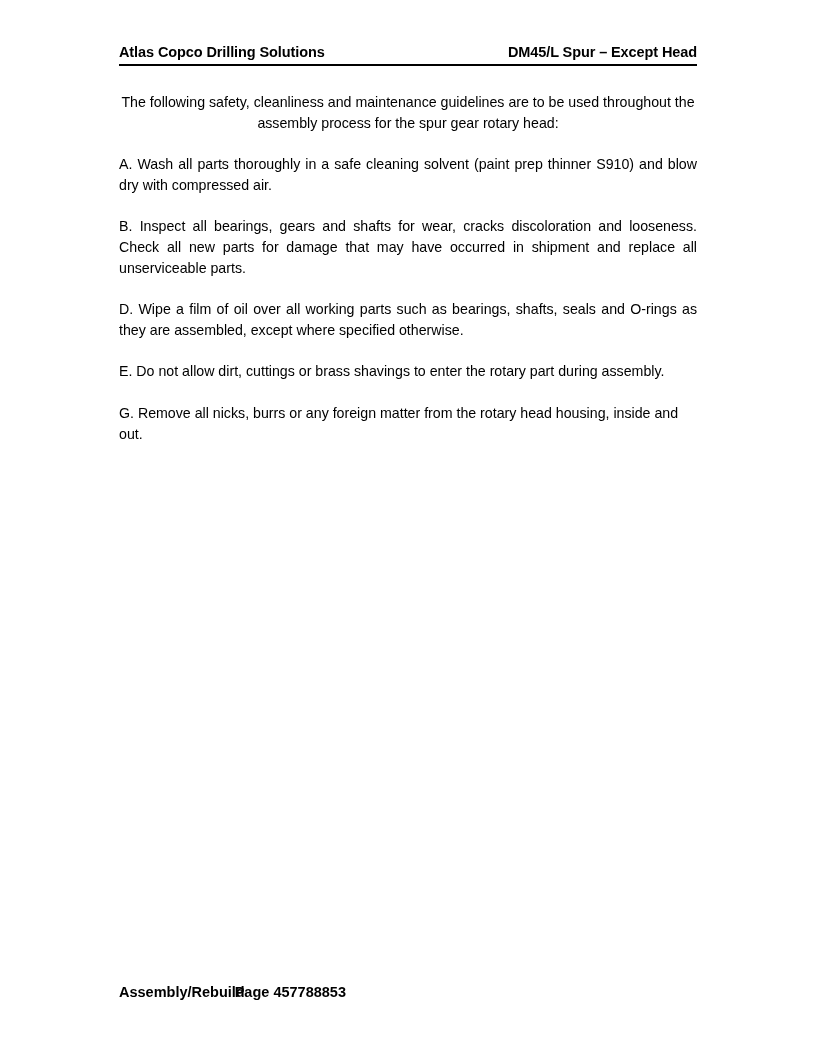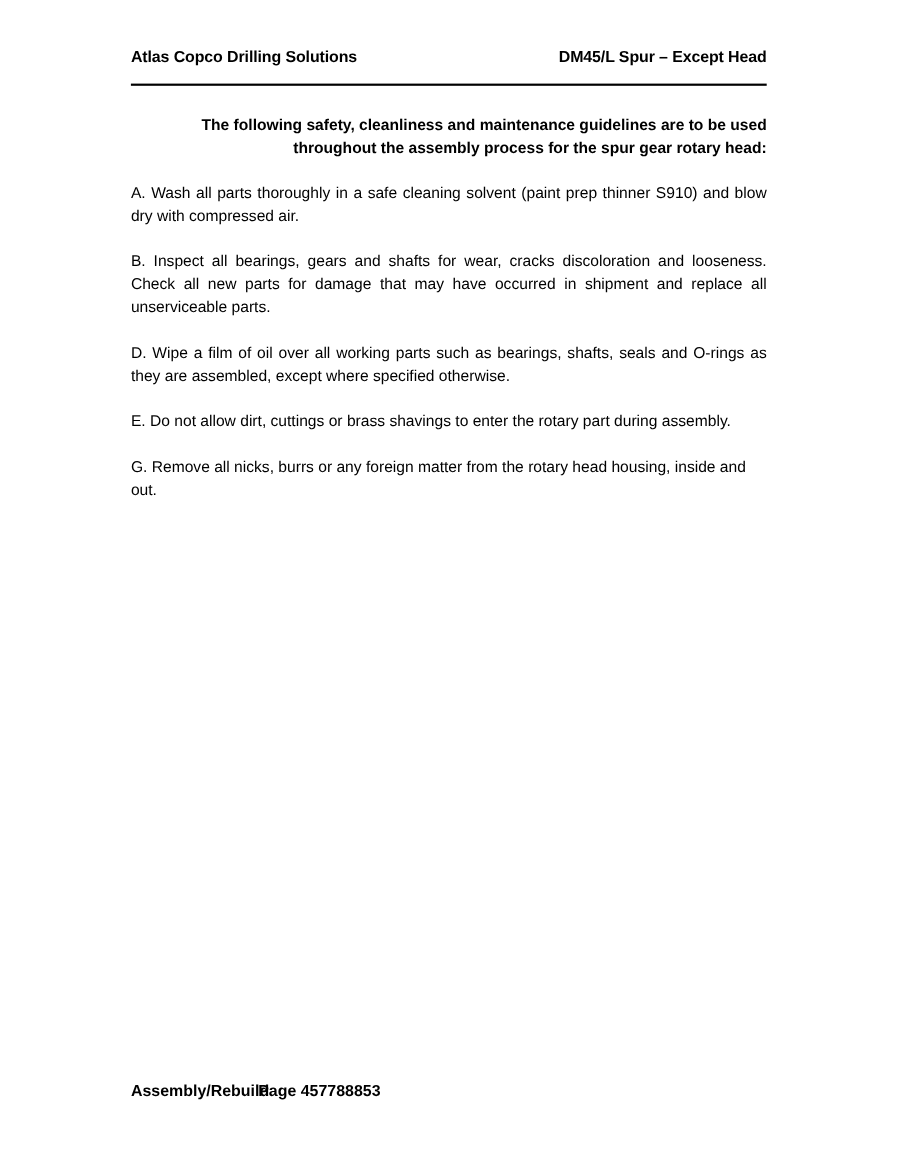--- a/index.html
+++ b/index.html
@@ -30,41 +30,41 @@
     width: 578px;
   }
   
   .header {
     display: flex;
     justify-content: space-between;
     align-items: baseline;
     font-weight: bold;
     font-size: 14.5px;
     letter-spacing: -0.1px;
-    padding-bottom: 16px;
+    padding-bottom: 4px;
   }
   .header-left {
     white-space: nowrap;
   }
   .header-right {
     white-space: nowrap;
     padding-right: 0px;
   }
   .rule {
     border-bottom: 2.5px solid #000000;
     width: 100%;
     margin-top: 0px;
   }
   
   .intro {
     margin-top: 26px;
-    font-weight: bold;
+    font-weight: normal;
     font-size: 14.2px;
     line-height: 1.45;
-    text-align: right;
+    text-align: center;
   }
   .para {
     margin-top: 21px;
     font-size: 14.2px;
     line-height: 1.45;
     text-align: justify;
   }
   .para.nojustify {
     text-align: left;
   }

